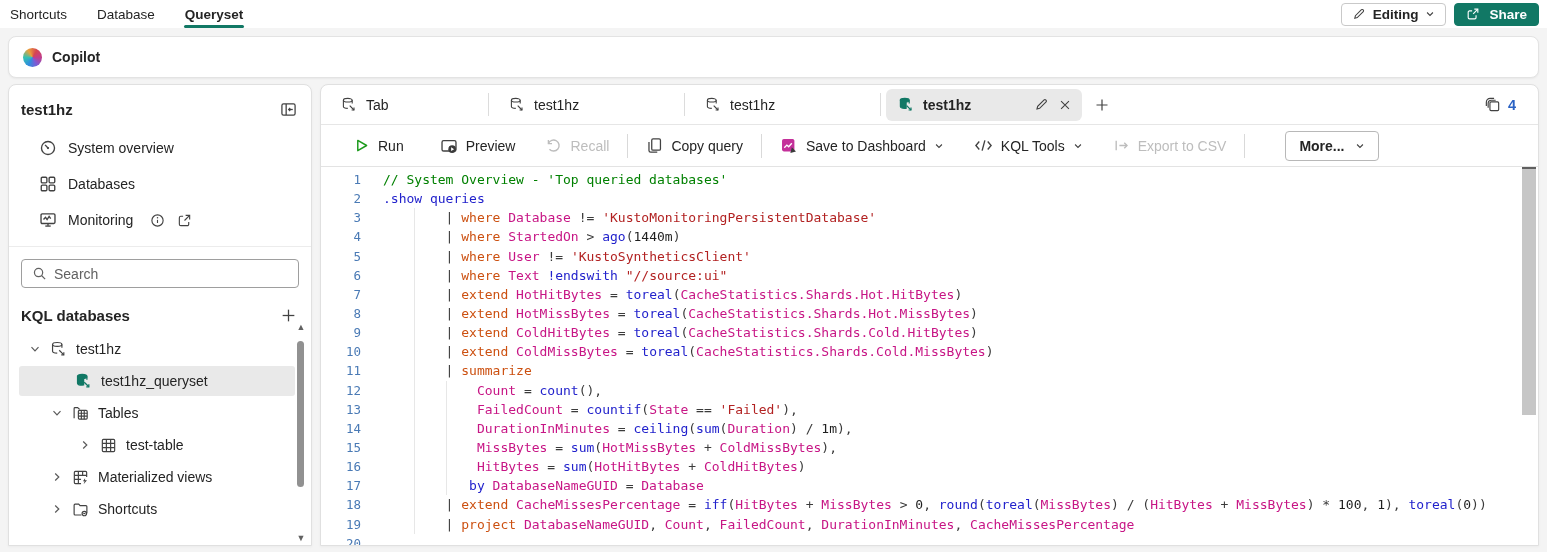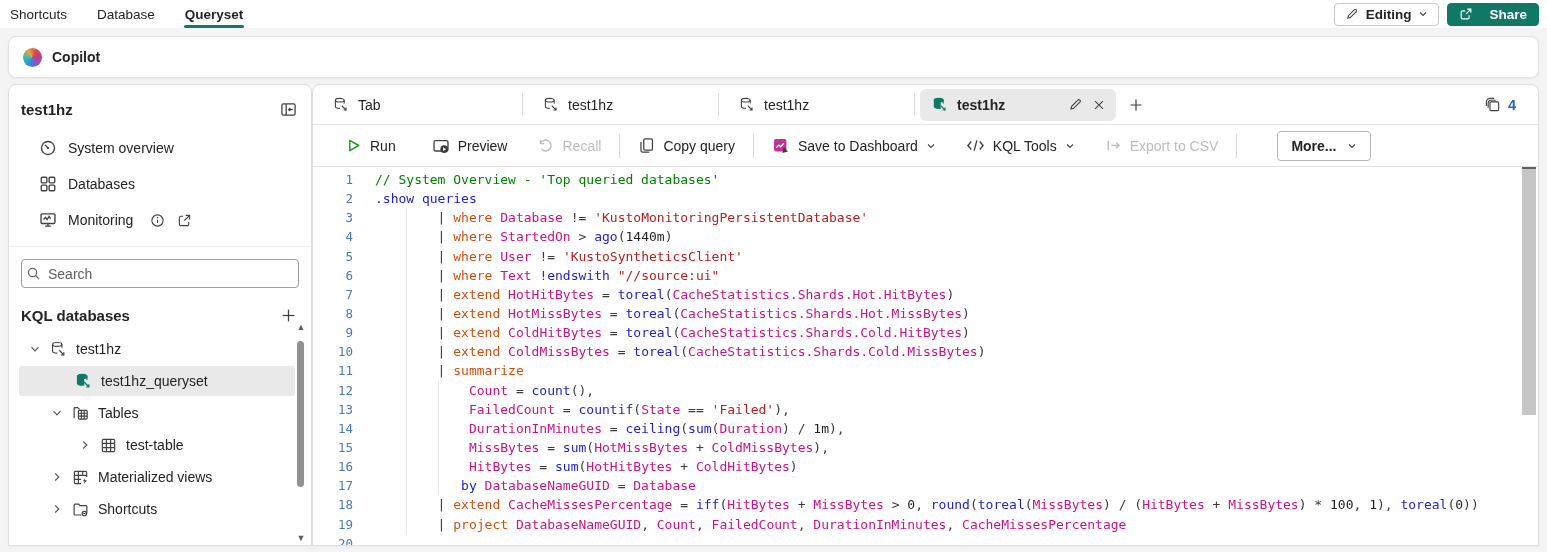--- a/index.html
+++ b/index.html
@@ -12,59 +12,59 @@
   }
   svg{display:block}
   
   .topnav{height:28px;background:#fff;display:flex;align-items:center;padding:0 8px;gap:26px;}
   .navitem{font-size:13.5px;position:relative;cursor:pointer;padding:3px 2px;}
   .navitem.active{font-weight:700;}
   .navitem.active::after{content:"";position:absolute;left:1px;right:1px;bottom:-3px;height:3px;border-radius:2px;background:var(--teal);}
   .topnav-right{margin-left:auto;display:flex;gap:8px;align-items:center;}
   .btn-editing{display:flex;align-items:center;gap:7px;background:#fff;border:1px solid #c9c9c9;border-radius:4px;
     padding:3px 10px;font-size:13.5px;font-family:inherit;color:var(--ink);height:23px;font-weight:bold;}
-  .btn-share{display:flex;align-items:center;gap:16px;background:var(--teal);border:1px solid var(--teal);border-radius:4px;
+  .btn-share{display:flex;align-items:center;gap:9px;background:var(--teal);border:1px solid var(--teal);border-radius:4px;
     padding:3px 11px;font-size:13.5px;font-weight:600;font-family:inherit;color:#fff;height:23px;}
   
   .copilot-bar{margin:8px 8px 0 8px;height:42px;background:#fff;border:1px solid #e3e3e3;border-radius:8px;
     display:flex;align-items:center;padding:0 14px;gap:10px;box-shadow:0 1px 2px rgba(0,0,0,.05);cursor:pointer;}
   .copilot-logo{width:19px;height:19px;border-radius:50%;
     background:conic-gradient(from 210deg,#2e8fdd,#35c1b2,#e9a13b,#d64550,#c03e8d,#7b5bd6,#2e8fdd);}
   .copilot-label{font-size:14px;font-weight:600;}
   
-  .content{display:flex;padding:6px 8px 0 8px;height:468px;}
+  .content{display:flex;gap:8px;padding:6px 8px 0 8px;height:468px;}
   .card{background:#fff;border:1px solid #e0e0e0;border-radius:8px 8px 0 0;box-shadow:0 1px 3px rgba(0,0,0,.04);}
   
   .sidebar{width:304px;position:relative;padding-top:12px;flex-shrink:0;}
   .side-header{display:flex;align-items:center;justify-content:space-between;padding:2px 12px 10px 12px;}
   .side-title{font-size:15px;font-weight:700;}
   .icon-btn{background:none;border:none;padding:2px;cursor:pointer;color:var(--icon);display:flex;align-items:center;}
   .snav-item{display:flex;align-items:center;gap:11px;height:36px;padding-left:30px;font-size:14px;cursor:pointer;}
   .snav-extra{display:flex;gap:12px;margin-left:6px;align-items:center;}
   .side-divider{border:none;border-top:1px solid #ececec;margin:8px 0 0 0;}
   .search-box{margin:12px 12px 17px 12px;height:29px;border:1px solid #9e9e9e;border-radius:4px;
-    display:flex;align-items:center;gap:7px;padding:0 4px;background:#fff;}
+    display:flex;align-items:center;gap:7px;padding:0 10px;background:#fff;}
   .search-box input{border:none;outline:none;flex:1;font-size:14px;font-family:inherit;color:#242424;background:transparent;}
   .search-box input::placeholder{color:#616161;}
   .kql-header{margin:15px 12px 0 12px;display:flex;align-items:center;justify-content:space-between;}
   .kql-title{font-size:15px;font-weight:700;}
   .tree{margin-top:8px;}
   .trow{display:flex;align-items:center;gap:9px;height:30px;margin:0 16px 2px 10px;font-size:14px;cursor:pointer;border-radius:3px;padding-right:4px;}
   .trow.selected{background:#e9e9e9;}
   .pl-root{padding-left:10px;} .pl-qs{padding-left:56px;} .pl-1{padding-left:32px;} .pl-2{padding-left:60px;}
   .chev{color:#5a5a5a;flex-shrink:0;}
   
   .tree-sb{position:absolute;right:5px;top:238px;bottom:2px;width:10px;}
   .tree-sb .arr{position:absolute;left:0;width:10px;color:#616161;font-size:9px;line-height:9px;text-align:center;}
   .tree-sb .thumb{position:absolute;left:1px;top:18px;width:7px;height:146px;background:#919191;border-radius:4px;}
   
   .main{flex:1;display:flex;flex-direction:column;position:relative;overflow:hidden;}
   .tabbar{height:40px;display:flex;align-items:center;border-bottom:1px solid #e6e6e6;flex-shrink:0;}
   .tab{display:flex;align-items:center;gap:9px;padding-left:20px;height:100%;font-size:14px;cursor:pointer;position:relative;}
-  .tab.w1{width:210px;} .tab.w2{width:196px;}
+  .tab.w1{width:168px;} .tab.w2{width:196px;}
   .tab::after{content:"";position:absolute;right:0;top:8px;bottom:8px;width:1px;background:#dcdcdc;}
   .tab-active{display:flex;align-items:center;gap:9px;height:32px;width:196px;margin-left:5px;background:#e9e9e9;
     border-radius:6px;padding:0 10px 0 12px;font-size:14px;font-weight:700;cursor:pointer;}
   .tab-active .spacer{flex:1;}
   .tab-add{margin-left:12px;}
   .tabbar-right{margin-left:auto;margin-right:22px;display:flex;align-items:center;gap:7px;cursor:pointer;}
   .tabbar-right .count{color:var(--count);font-size:14.5px;font-weight:700;}
   
   .toolbar{height:42px;display:flex;align-items:center;padding-left:32px;border-bottom:1px solid #e3e3e3;flex-shrink:0;}
   .tbtn{display:flex;align-items:center;gap:8px;font-size:14px;color:var(--ink);background:none;border:none;

